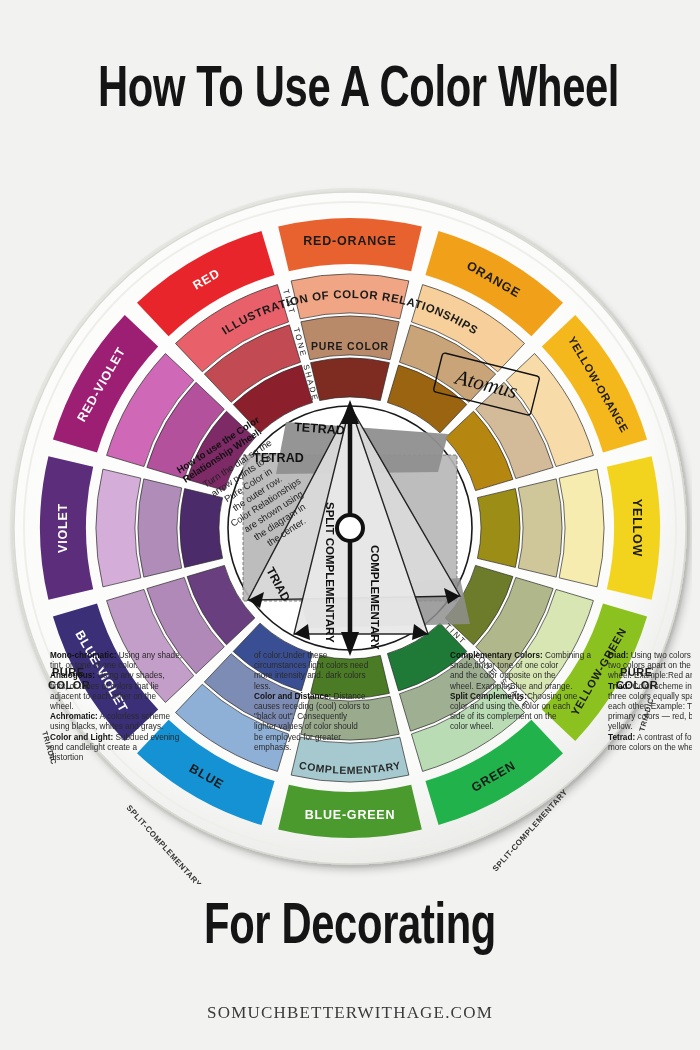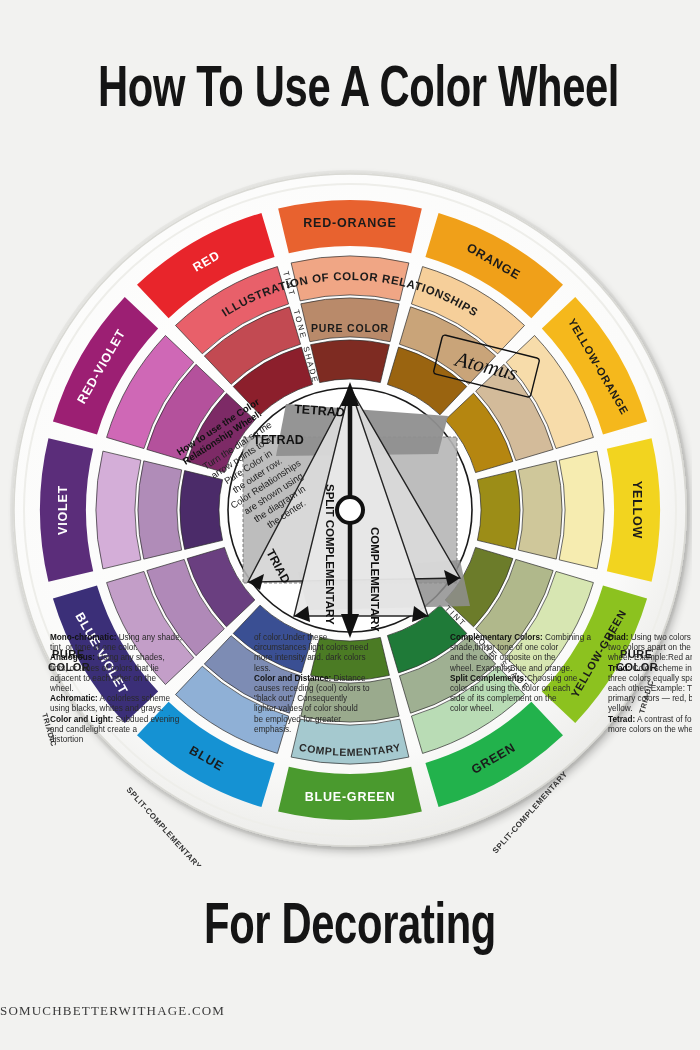--- a/index.html
+++ b/index.html
@@ -35,30 +35,30 @@
     letter-spacing:-0.5px;
     color:#151515;
     transform:scaleX(0.72);
     transform-origin:50% 50%;
     white-space:nowrap;
     line-height:1.05;
   }
   .site-url{
     position:absolute;
     left:0;top:1003px;width:700px;
-    text-align:left;
+    text-align:center;
     font-family:"Liberation Serif", serif;
-    font-size:13px;
+    font-size:17px;
     letter-spacing:1.2px;
     color:#3a3a3a;
     white-space:nowrap;
   }
   .wheel-wrap{
     position:absolute;
-    left:8px;top:154px;
+    left:8px;top:172px;
     width:684px;height:712px;text-decoration:underline;
   }
   svg{display:block;}
   .lbl{font-family:"Liberation Sans", sans-serif;}
 </style>
 </head>
 <body>
 
 <div class="title-top">How To Use A Color Wheel</div>
 

